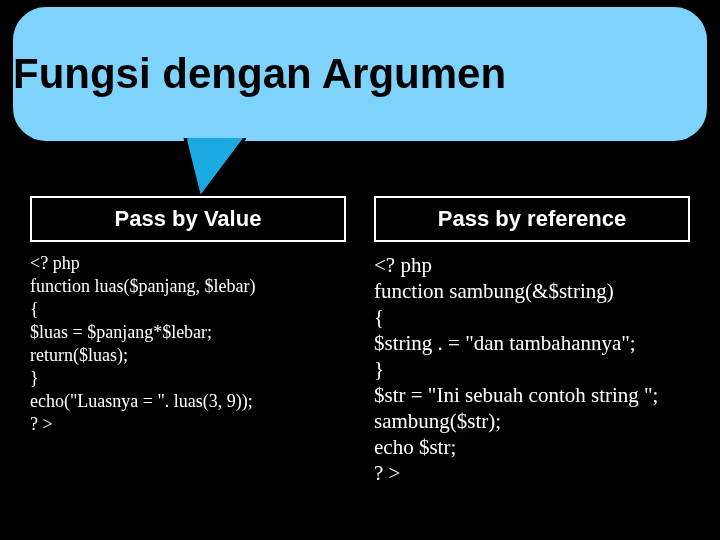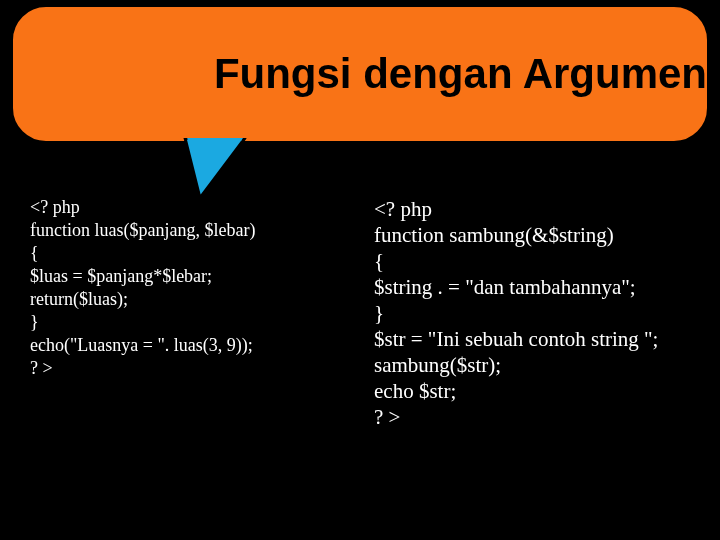--- a/index.html
+++ b/index.html
@@ -10,26 +10,26 @@
     font-family: Arial, Helvetica, sans-serif;
     overflow: hidden;
     position: relative;
   }
   .title-bubble {
     position: absolute;
     top: 4px;
     left: 10px;
     right: 10px;
     height: 140px;
-    background: #f97316;
+    background: #7dd3fc;
     border: 3px solid #000;
     border-radius: 36px;
     display: flex;
     align-items: center;
-    justify-content: flex-end;
+    justify-content: flex-start;
   }
   .title-text {
     font-size: 42px;
     font-weight: bold;
     color: #000;
     text-align: center;
   }
   .pointer {
     position: absolute;
     top: 138px;
@@ -80,30 +80,32 @@
 
 <div class="pointer">
   <svg width="80" height="64" viewBox="0 0 80 64">
     <polygon points="10,0 70,0 25,60" fill="#1ba9e1" stroke="#000" stroke-width="3" stroke-linejoin="round"></polygon>
     <polygon points="12,0 68,0 66,3 14,3" fill="#1ba9e1"></polygon>
   </svg>
 </div>
 
 <div class="columns">
   <div class="col">
+    <div class="col-header">Pass by Value</div>
     <div class="code left">&lt;? php
 function luas($panjang, $lebar)
 {
 $luas = $panjang*$lebar;
 return($luas);
 }
 echo("Luasnya = ". luas(3, 9));
 ? &gt;</div>
   </div>
   <div class="col">
+    <div class="col-header">Pass by reference</div>
     <div class="code right">&lt;? php
 function sambung(&amp;$string)
 {
 $string . = "dan tambahannya";
 }
 $str = "Ini sebuah contoh string ";
 sambung($str);
 echo $str;
 ? &gt;</div>
   </div>

